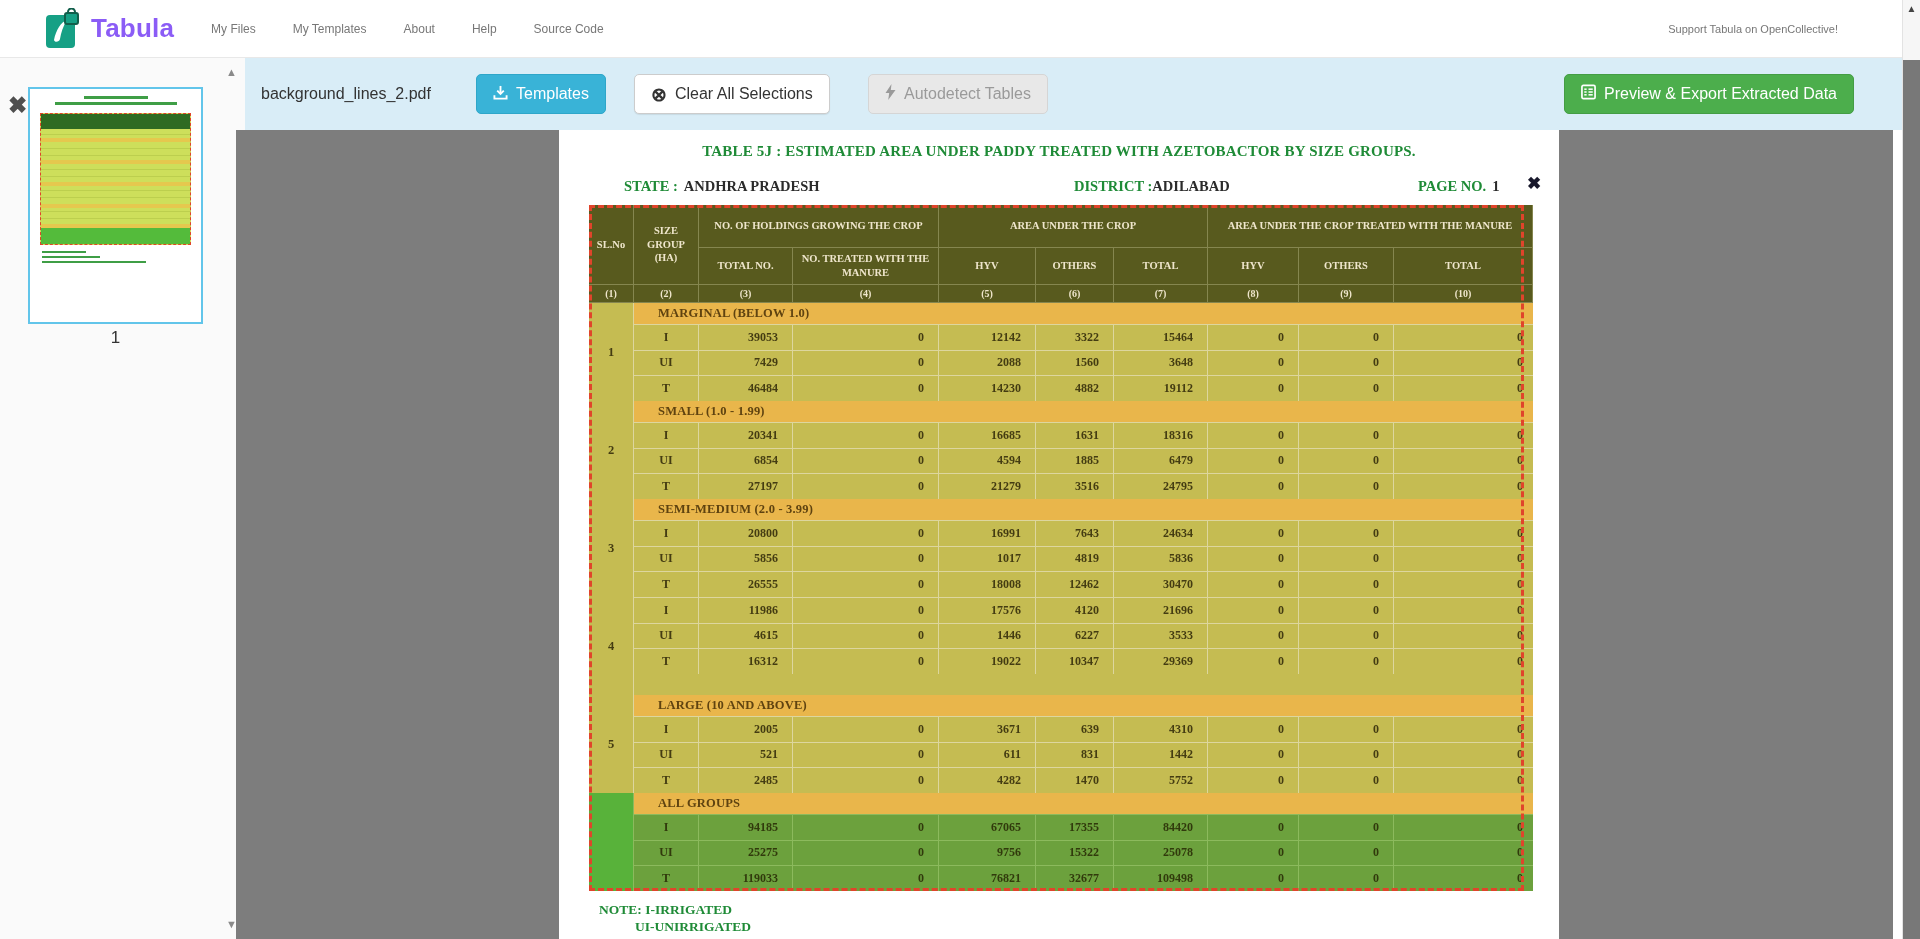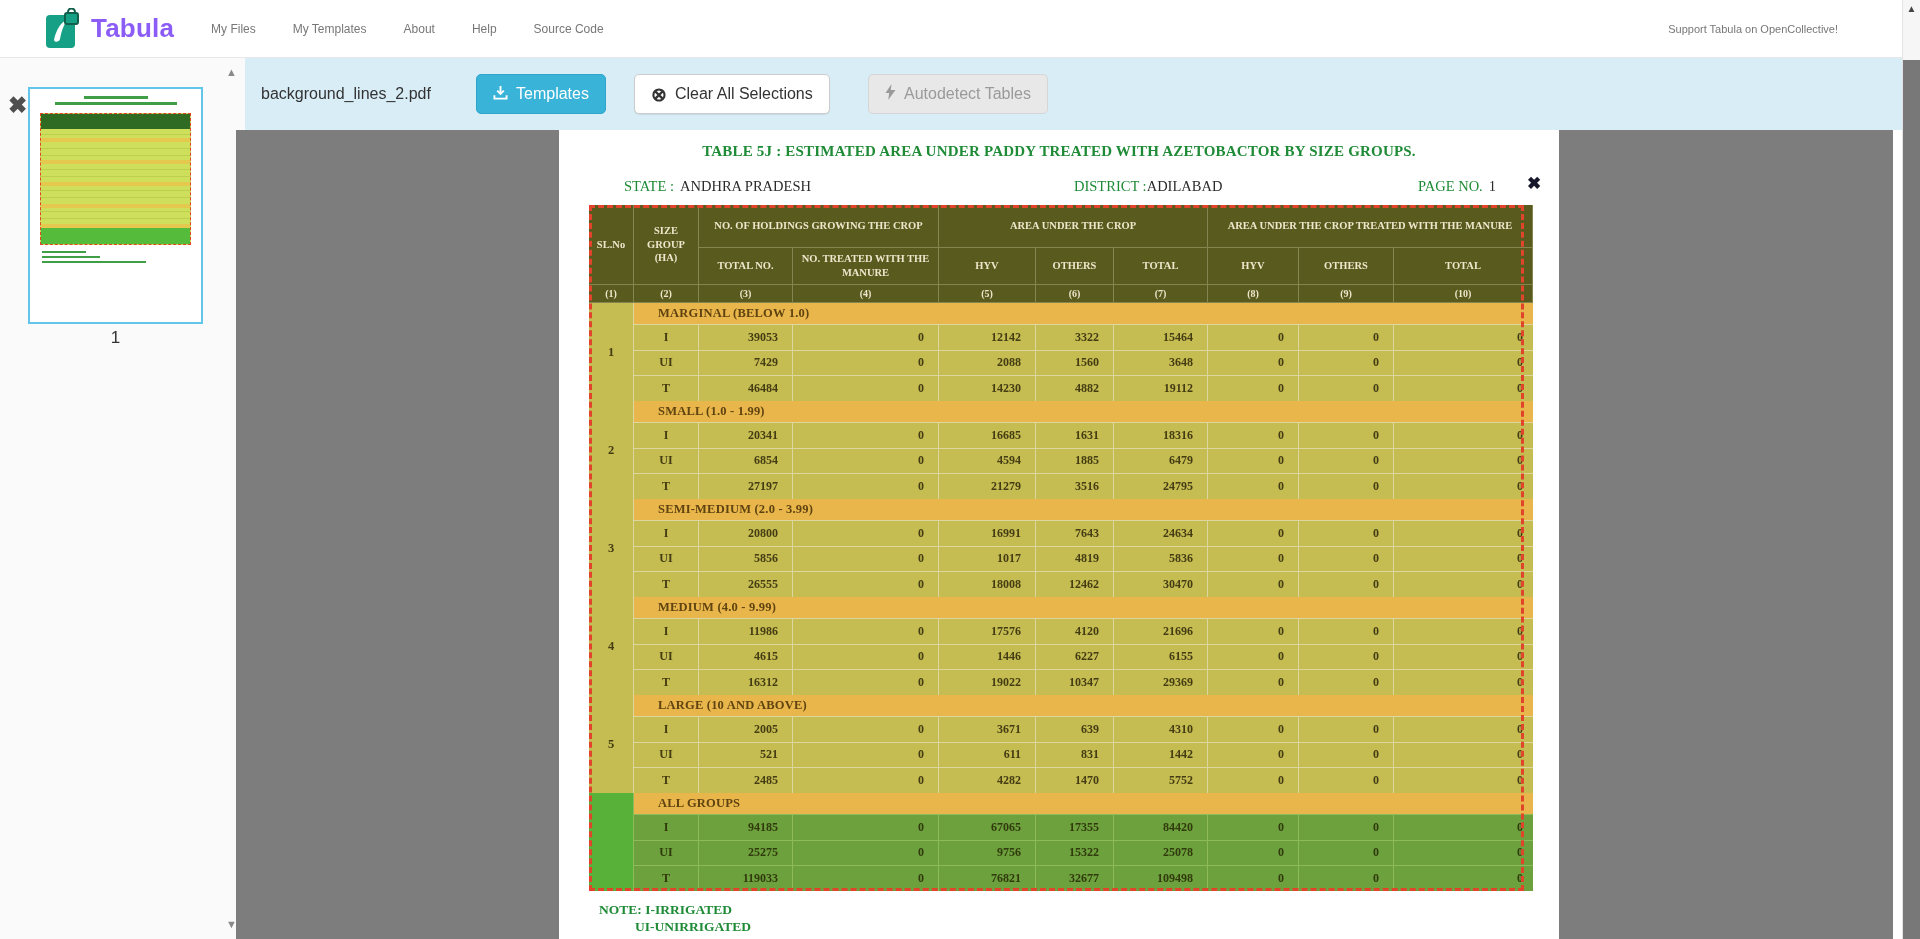--- a/index.html
+++ b/index.html
@@ -52,21 +52,21 @@
   .btn-auto{left:623px;background:#e8e8e8;border-color:#d5d5d5;color:#9a9a9a;cursor:default}
   .btn-export{right:48px;background:var(--success-green);border-color:var(--success-border);color:#fff}
   .clear-glyph{font-size:19px;line-height:1;font-weight:bold}
 
   
   .main{position:absolute;left:236px;top:130px;width:1657px;height:809px;background:var(--main-grey)}
   .page{position:absolute;left:323px;top:0;width:1000px;height:809px;background:#fff;
     font-family:"Liberation Serif",serif}
   .doc-title{position:absolute;top:13px;left:0;width:100%;text-align:center;
     color:var(--doc-green);font-weight:bold;font-size:15px;letter-spacing:.2px}
-  .meta{position:absolute;top:48px;height:18px;font-size:14.5px;font-weight:normal;white-space:nowrap}
+  .meta{position:absolute;top:48px;height:18px;font-size:14.5px;font-weight:bold;white-space:nowrap}
   .meta .g{color:var(--doc-green)}
   .meta .v{color:#2b2b2b;margin-left:6px}
   .sel-close{position:absolute;left:968px;top:45px;font-size:17px;color:#17172b;
     font-weight:bold;cursor:pointer;line-height:1}
 
   .table-wrap{position:absolute;left:30px;top:75px;width:944px;height:686px;overflow:hidden;
     font-weight:bold}
   .sel-overlay{position:absolute;left:30px;top:75px;width:935px;height:686px;
     border:3px dashed var(--sel-red);cursor:move}
 
@@ -176,20 +176,34 @@
     <span class="clear-glyph">⊗</span>
     <span>Clear All Selections</span>
   </button>
   <button class="btn btn-auto">
     <span>
       <svg width="11" height="16" viewBox="0 0 11 16">
           <path d="M6.5 0 0.5 9 H4.2 L3.2 16 10.5 6 H5.8 Z" fill="#9a9a9a"></path>
         </svg>
     </span>
     <span>Autodetect Tables</span>
+  </button>
+  <button class="btn btn-export">
+    <span>
+      <svg width="15" height="16" viewBox="0 0 16 16">
+        <rect x="1" y="1" width="14" height="14" rx="1.5" fill="none" stroke="#fff" stroke-width="1.8"></rect>
+        <line x1="3.5" y1="5" x2="6" y2="5" stroke="#fff" stroke-width="1.6"></line>
+        <line x1="8" y1="5" x2="12.5" y2="5" stroke="#fff" stroke-width="1.6"></line>
+        <line x1="3.5" y1="8" x2="6" y2="8" stroke="#fff" stroke-width="1.6"></line>
+        <line x1="8" y1="8" x2="12.5" y2="8" stroke="#fff" stroke-width="1.6"></line>
+        <line x1="3.5" y1="11" x2="6" y2="11" stroke="#fff" stroke-width="1.6"></line>
+        <line x1="8" y1="11" x2="12.5" y2="11" stroke="#fff" stroke-width="1.6"></line>
+      </svg>
+    </span>
+    <span>Preview &amp; Export Extracted Data</span>
   </button>
 </div>
 
 <div class="main">
   <div class="page">
     <div class="doc-title">TABLE 5J : ESTIMATED AREA UNDER PADDY  TREATED WITH AZETOBACTOR BY SIZE GROUPS.</div>
 
     <div class="meta" style="left:65px">
       <span class="g">STATE :</span><span class="v">ANDHRA PRADESH</span>
     </div>
@@ -335,39 +349,38 @@
               <div class="dcell">18008</div>
               <div class="dcell">12462</div>
               <div class="dcell">30470</div>
               <div class="dcell">0</div>
               <div class="dcell">0</div>
               <div class="dcell last">0</div>
             </div>
           </div>
           <div class="section">
             <div class="slno">4</div>
-            <div class="band">MEDIUM (4.0 - 9.99)</div>
             <div class="drow">
               <div class="dcell lbl">I</div>
               <div class="dcell">11986</div>
               <div class="dcell">0</div>
               <div class="dcell">17576</div>
               <div class="dcell">4120</div>
               <div class="dcell">21696</div>
               <div class="dcell">0</div>
               <div class="dcell">0</div>
               <div class="dcell last">0</div>
             </div>
             <div class="drow">
               <div class="dcell lbl">UI</div>
               <div class="dcell">4615</div>
               <div class="dcell">0</div>
               <div class="dcell">1446</div>
               <div class="dcell">6227</div>
-              <div class="dcell">6155</div>
+              <div class="dcell">3533</div>
               <div class="dcell">0</div>
               <div class="dcell">0</div>
               <div class="dcell last">0</div>
             </div>
             <div class="drow">
               <div class="dcell lbl">T</div>
               <div class="dcell">16312</div>
               <div class="dcell">0</div>
               <div class="dcell">19022</div>
               <div class="dcell">10347</div>

